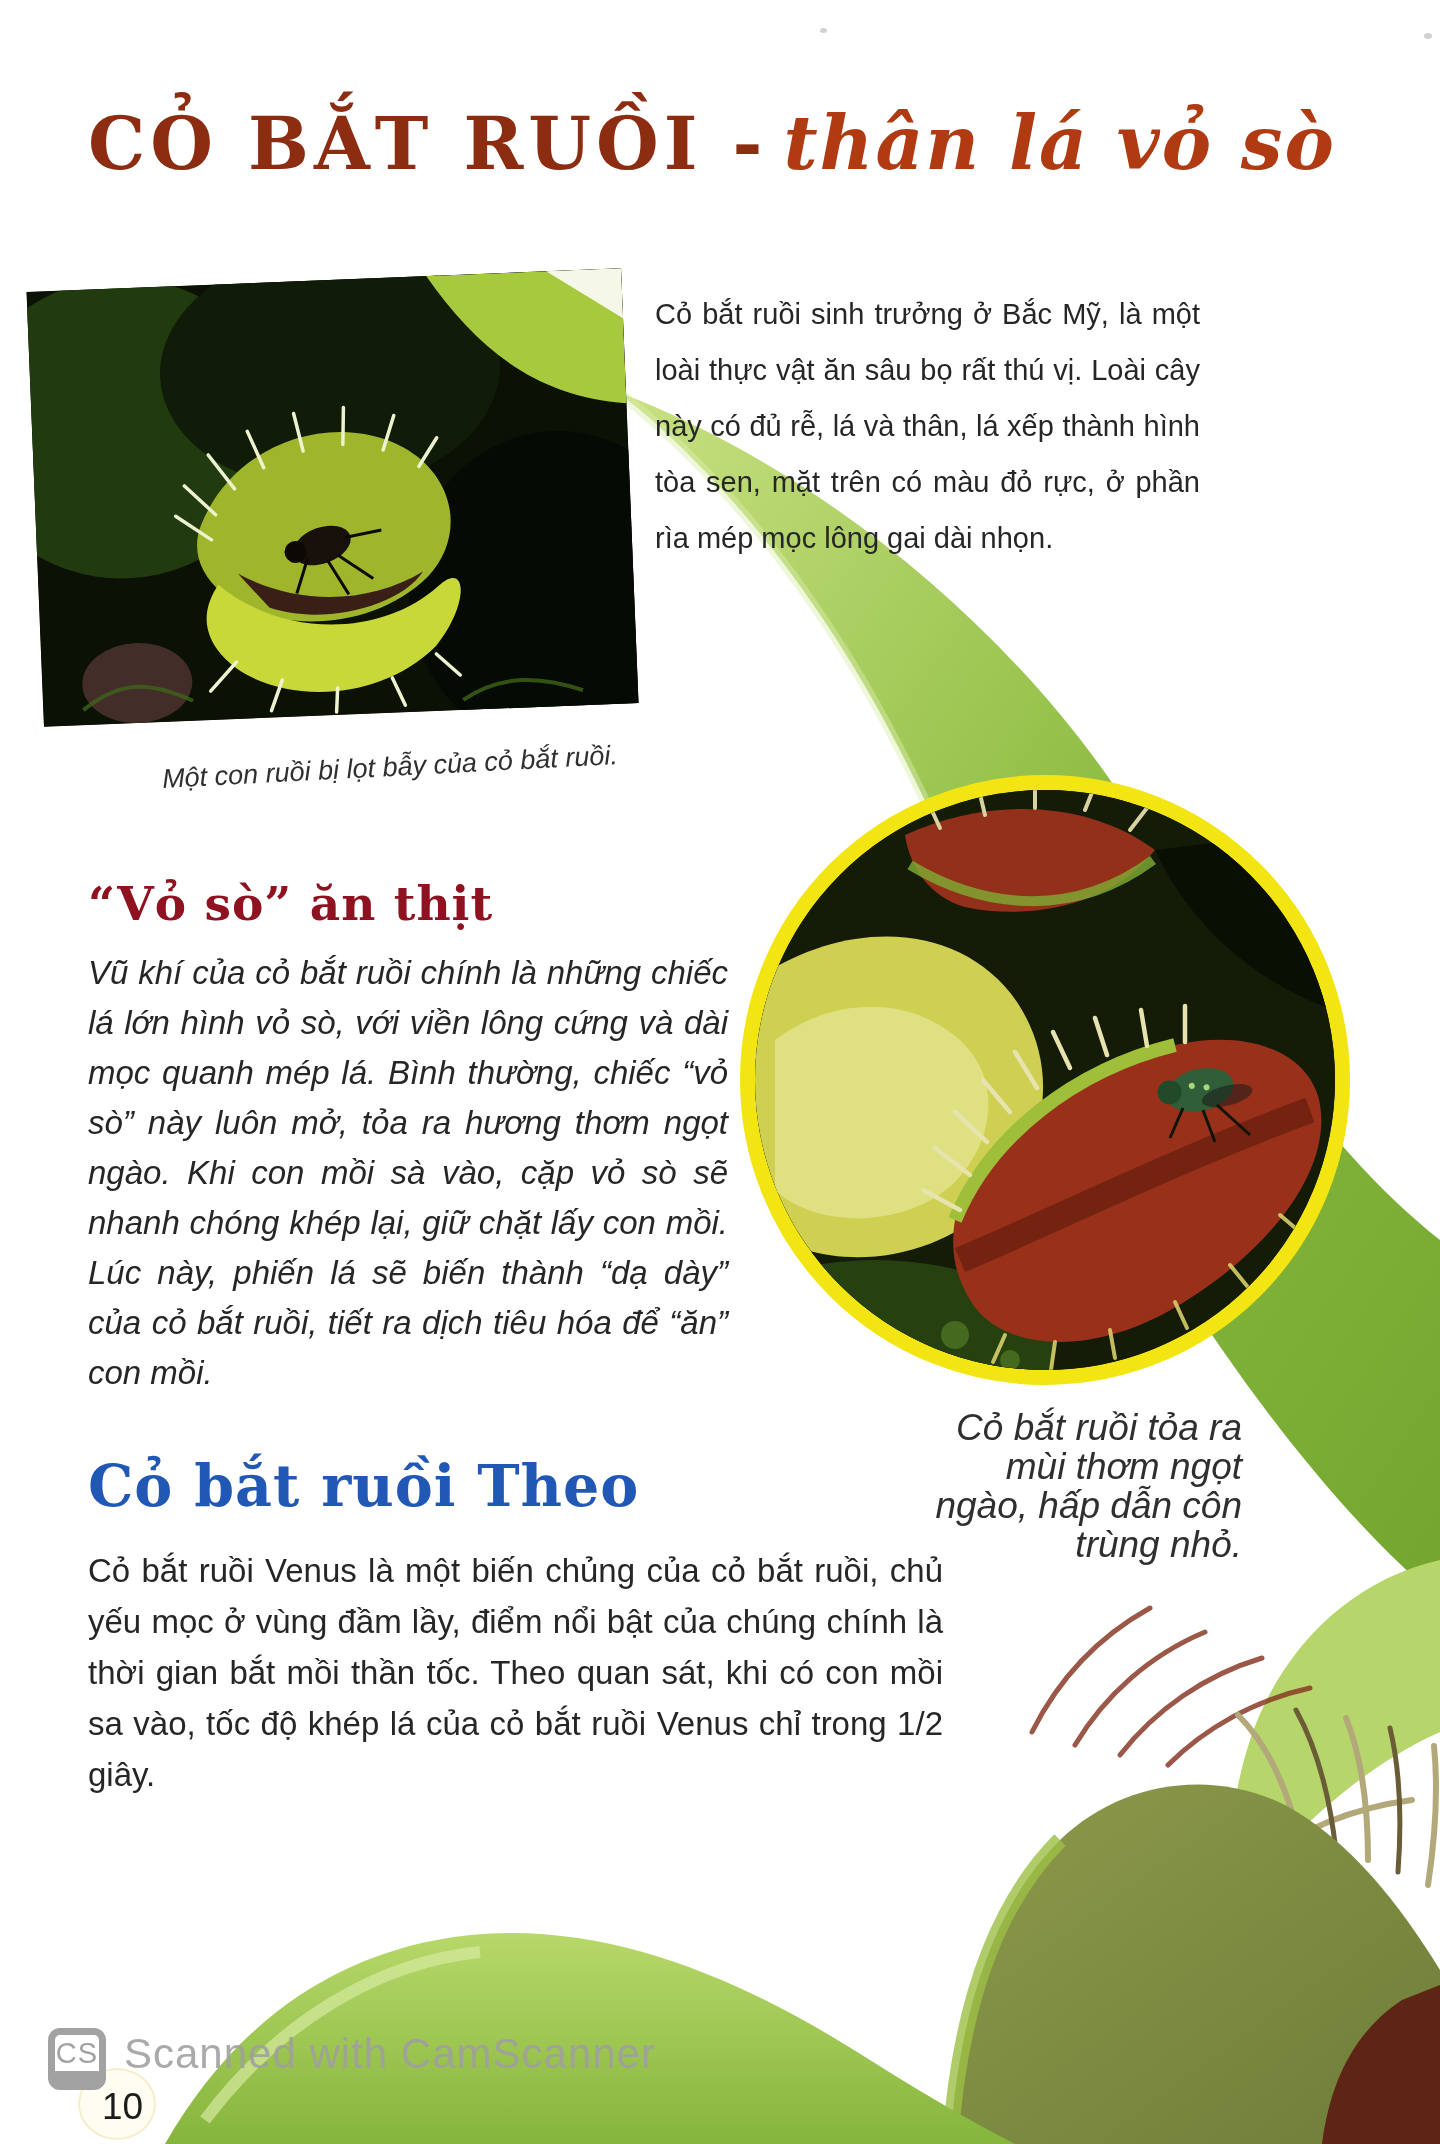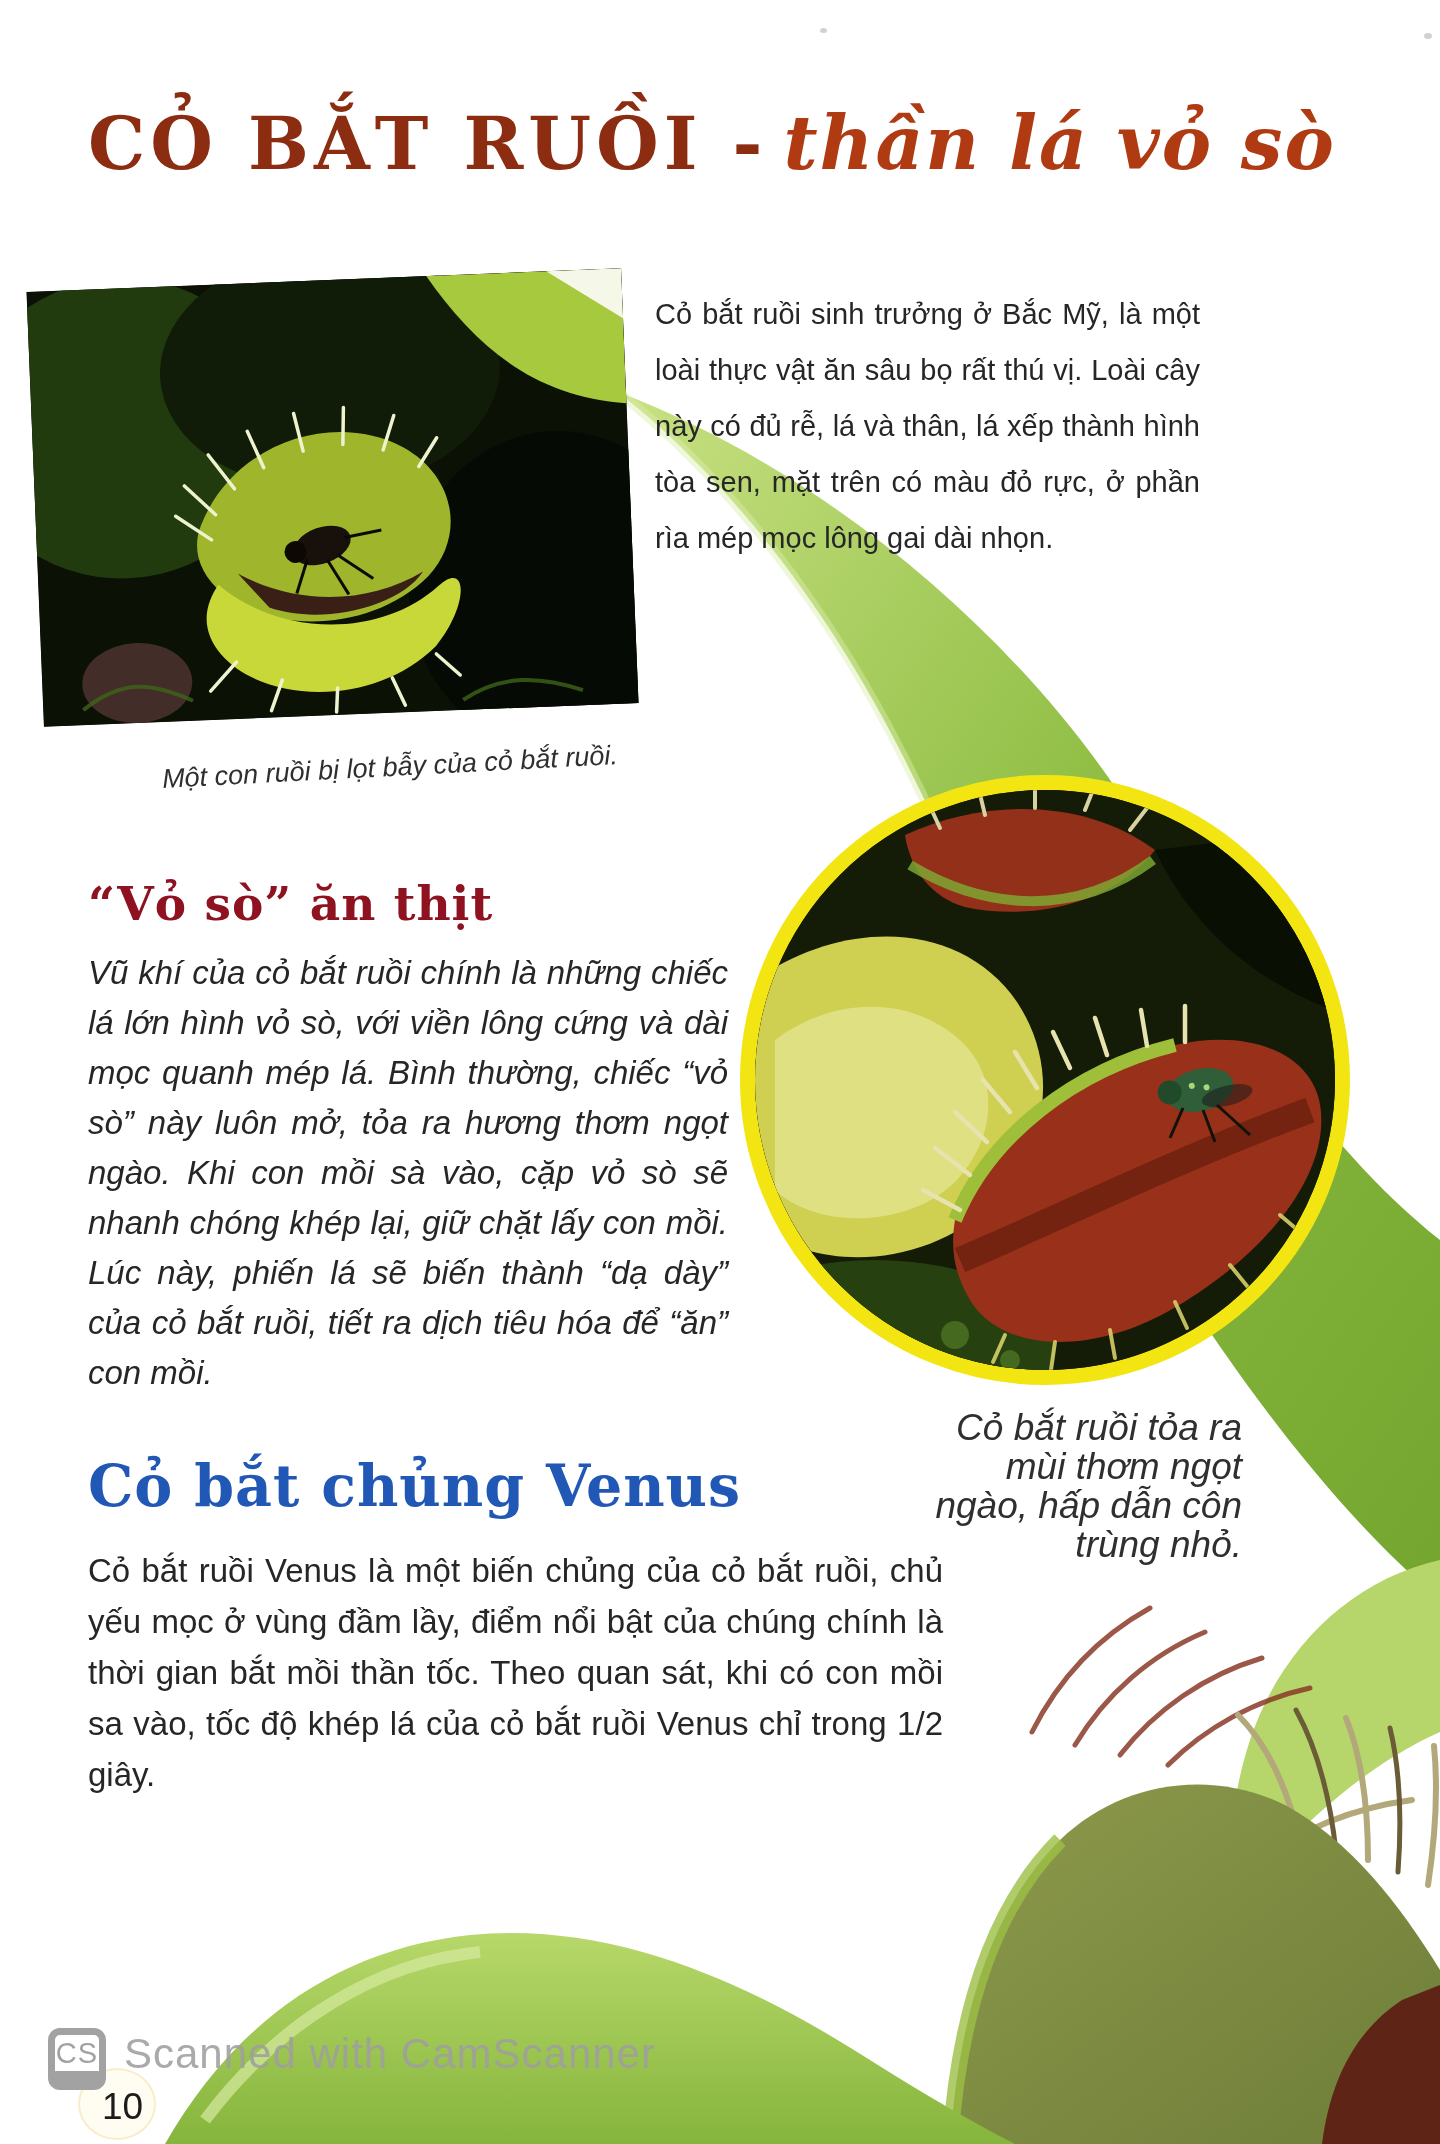--- a/index.html
+++ b/index.html
@@ -110,21 +110,21 @@
     <path d="M 950,584 C 958,470 985,355 1060,280 C 1120,222 1210,208 1285,245 C 1350,280 1400,345 1440,410 L 1440,584 Z" fill="url(#og)"></path>
     <path d="M 950,584 C 958,470 985,355 1060,280" fill="none" stroke="#9cbf45" stroke-width="16" opacity="0.8"></path>
 
     <path d="M 1322,584 C 1330,520 1356,470 1402,440 L 1440,425 L 1440,584 Z" fill="#5e2416"></path>
 
     <path d="M 165,584 C 230,470 330,390 470,375 C 620,360 760,430 870,500 C 930,538 978,565 1015,584 Z" fill="url(#lg2)"></path>
     <path d="M 205,560 C 280,460 380,402 480,392" fill="none" stroke="#d6e9a0" stroke-width="12" opacity="0.7"></path>
   </svg>
 
   <div class="title" data-name="page-title">
-    <span class="caps" data-name="page-title-main">CỎ BẮT RUỒI -</span><span class="accent" data-name="page-title-accent">thần lá vỏ sò</span>
+    <span class="caps" data-name="page-title-main">CỎ BẮT RUỒI -</span><span class="accent" data-name="page-title-accent">thân lá vỏ sò</span>
   </div>
 
   <div class="intro" data-name="intro-paragraph">Cỏ bắt ruồi sinh trưởng ở Bắc Mỹ, là một loài thực vật ăn sâu bọ rất thú vị. Loài cây này có đủ rễ, lá và thân, lá xếp thành hình tòa sen, mặt trên có màu đỏ rực, ở phần rìa mép mọc lông gai dài nhọn.</div>
 
   <div class="photo1" data-name="flytrap-photo">
     <svg viewBox="0 0 595 435" width="595" height="435" data-name="flytrap-photo-art">
       <rect width="595" height="435" fill="#0c1106"></rect>
       <ellipse cx="90" cy="140" rx="160" ry="150" fill="#24400f" opacity="0.9"></ellipse>
       <ellipse cx="300" cy="90" rx="170" ry="120" fill="#101c08"></ellipse>
       <ellipse cx="520" cy="320" rx="150" ry="160" fill="#060a04"></ellipse>
@@ -230,21 +230,21 @@
         <path d="M 462,315 L 495,345"></path>
           <path d="M 448,320 L 460,352"></path>
           <path d="M 428,318 L 415,348"></path>
       </g>
 
       <path d="M 420,555 C 490,515 555,492 610,488 L 610,610 L 430,610 Z" fill="#75a22e"></path>
     </svg>
   </div>
   <div class="cap cap2" data-name="photo2-caption">Cỏ bắt ruồi tỏa ra mùi thơm ngọt ngào, hấp dẫn côn trùng nhỏ.</div>
 
-  <div class="h-blue" data-name="section2-heading">Cỏ bắt chủng Venus</div>
+  <div class="h-blue" data-name="section2-heading">Cỏ bắt ruồi Theo</div>
   <div class="para2" data-name="section2-paragraph">Cỏ bắt ruồi Venus là một biến chủng của cỏ bắt ruồi, chủ yếu mọc ở vùng đầm lầy, điểm nổi bật của chúng chính là thời gian bắt mồi thần tốc. Theo quan sát, khi có con mồi sa vào, tốc độ khép lá của cỏ bắt ruồi Venus chỉ trong 1/2 giây.</div>
 
   <div class="wm cs-logo" data-name="camscanner-logo-icon">
     <span class="cs-txt" data-name="camscanner-logo-text">CS</span>
     <span class="cs-band" data-name="camscanner-logo-band"></span>
   </div>
   <div class="wm wm-text" data-name="watermark-text">Scanned with CamScanner</div>
   <div class="pgnum-halo" data-name="page-number-halo"></div>
   <div class="pgnum" data-name="page-number">10</div>
 

